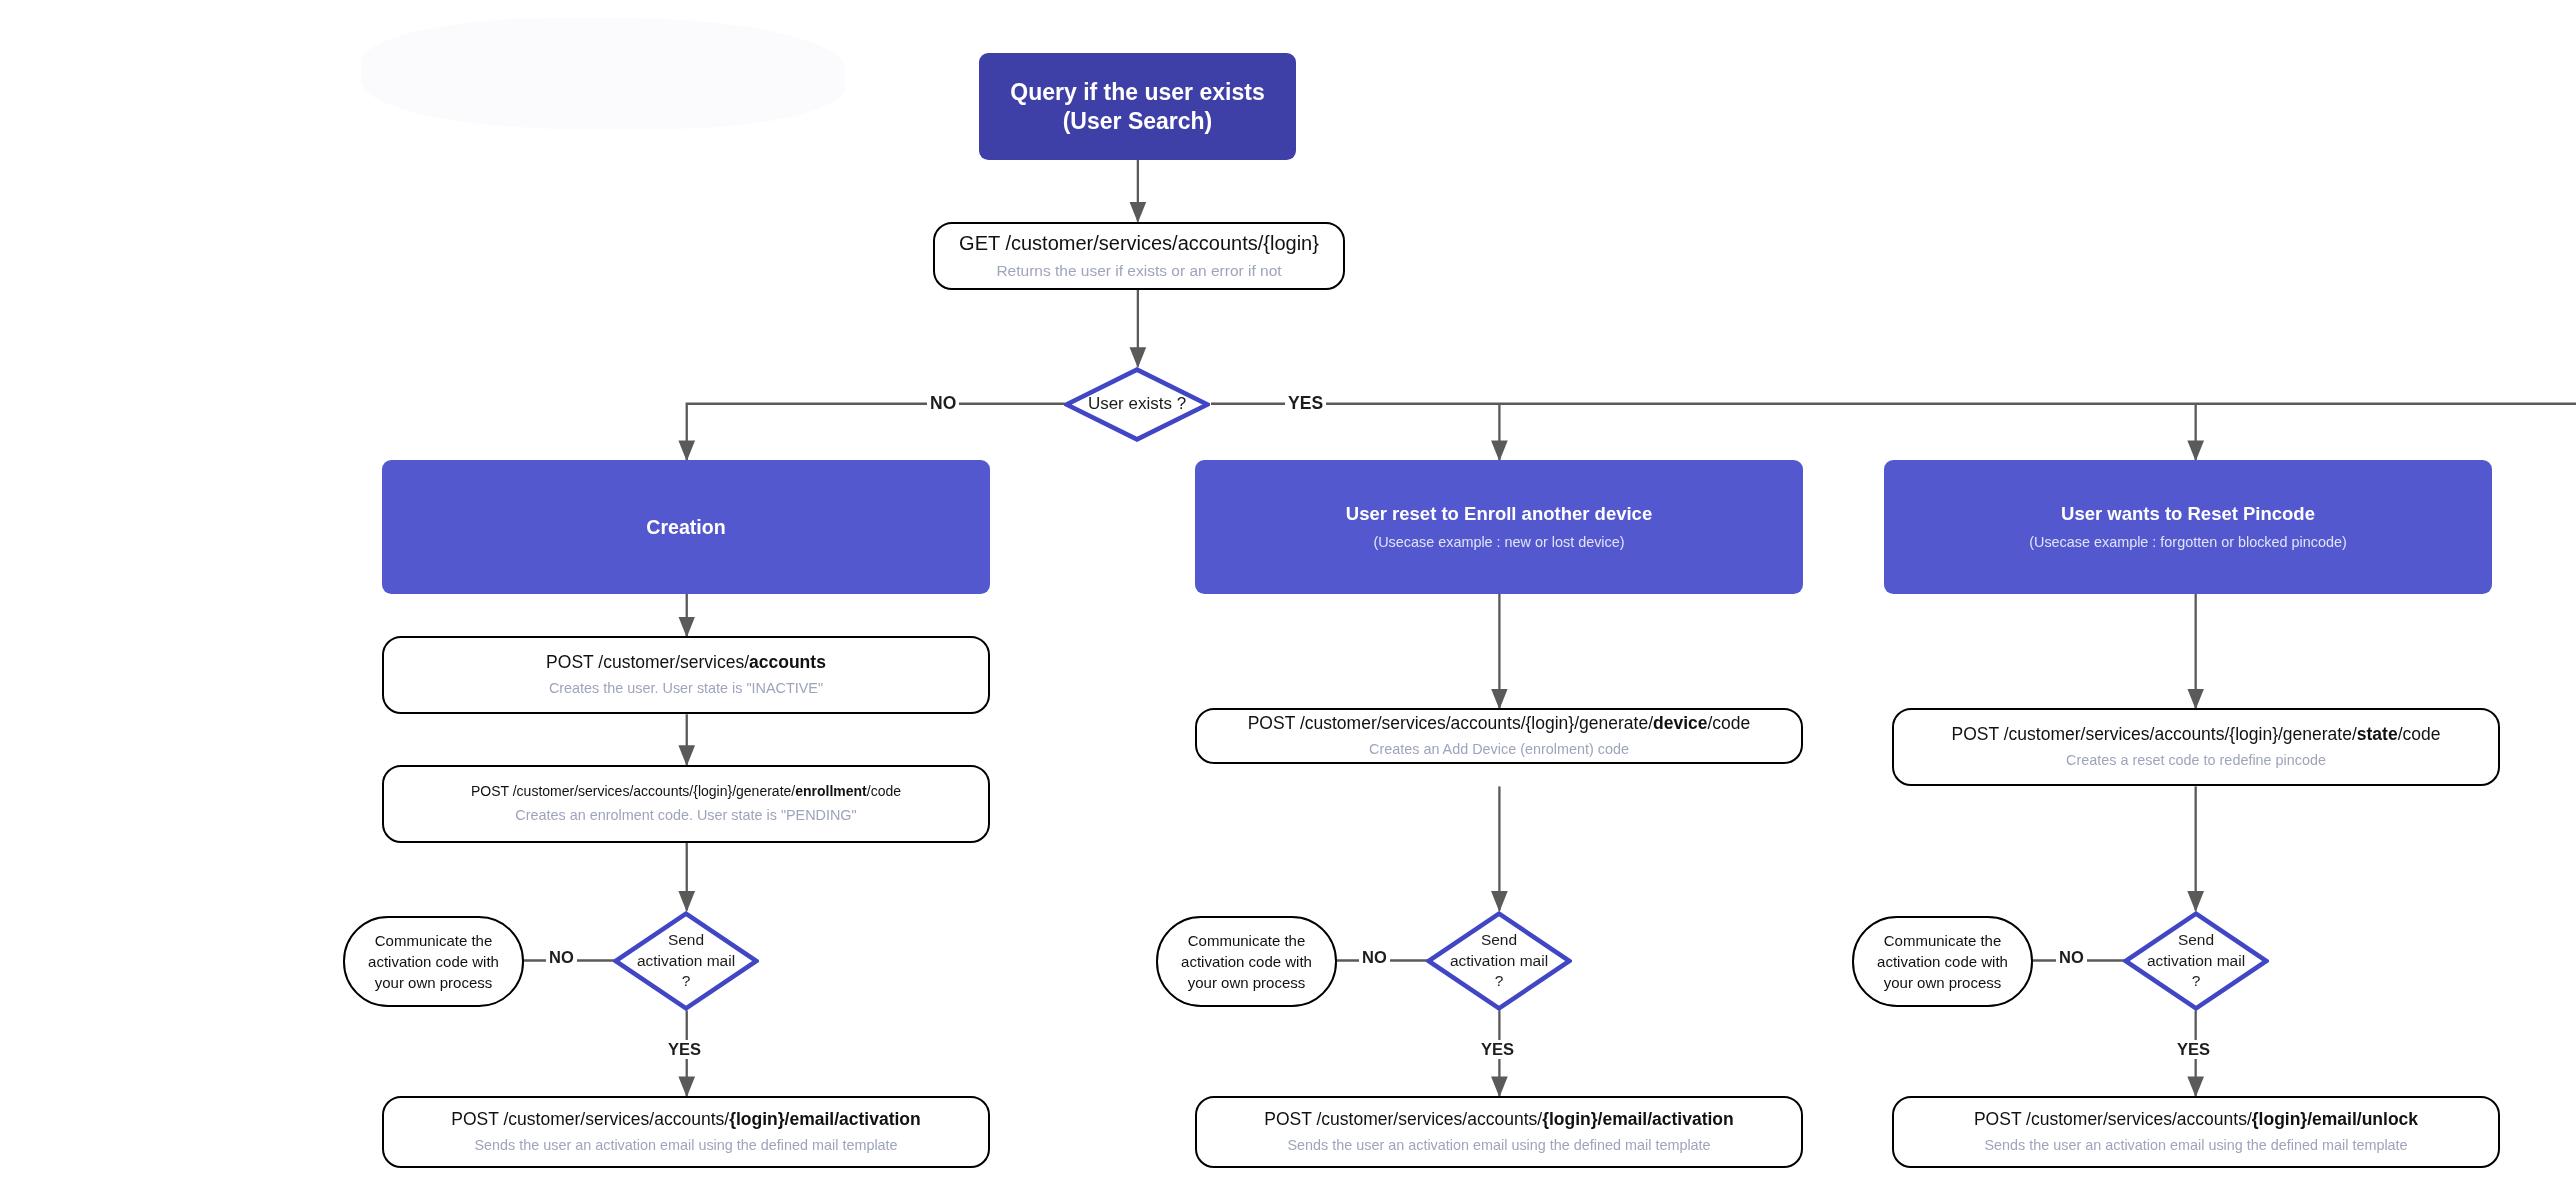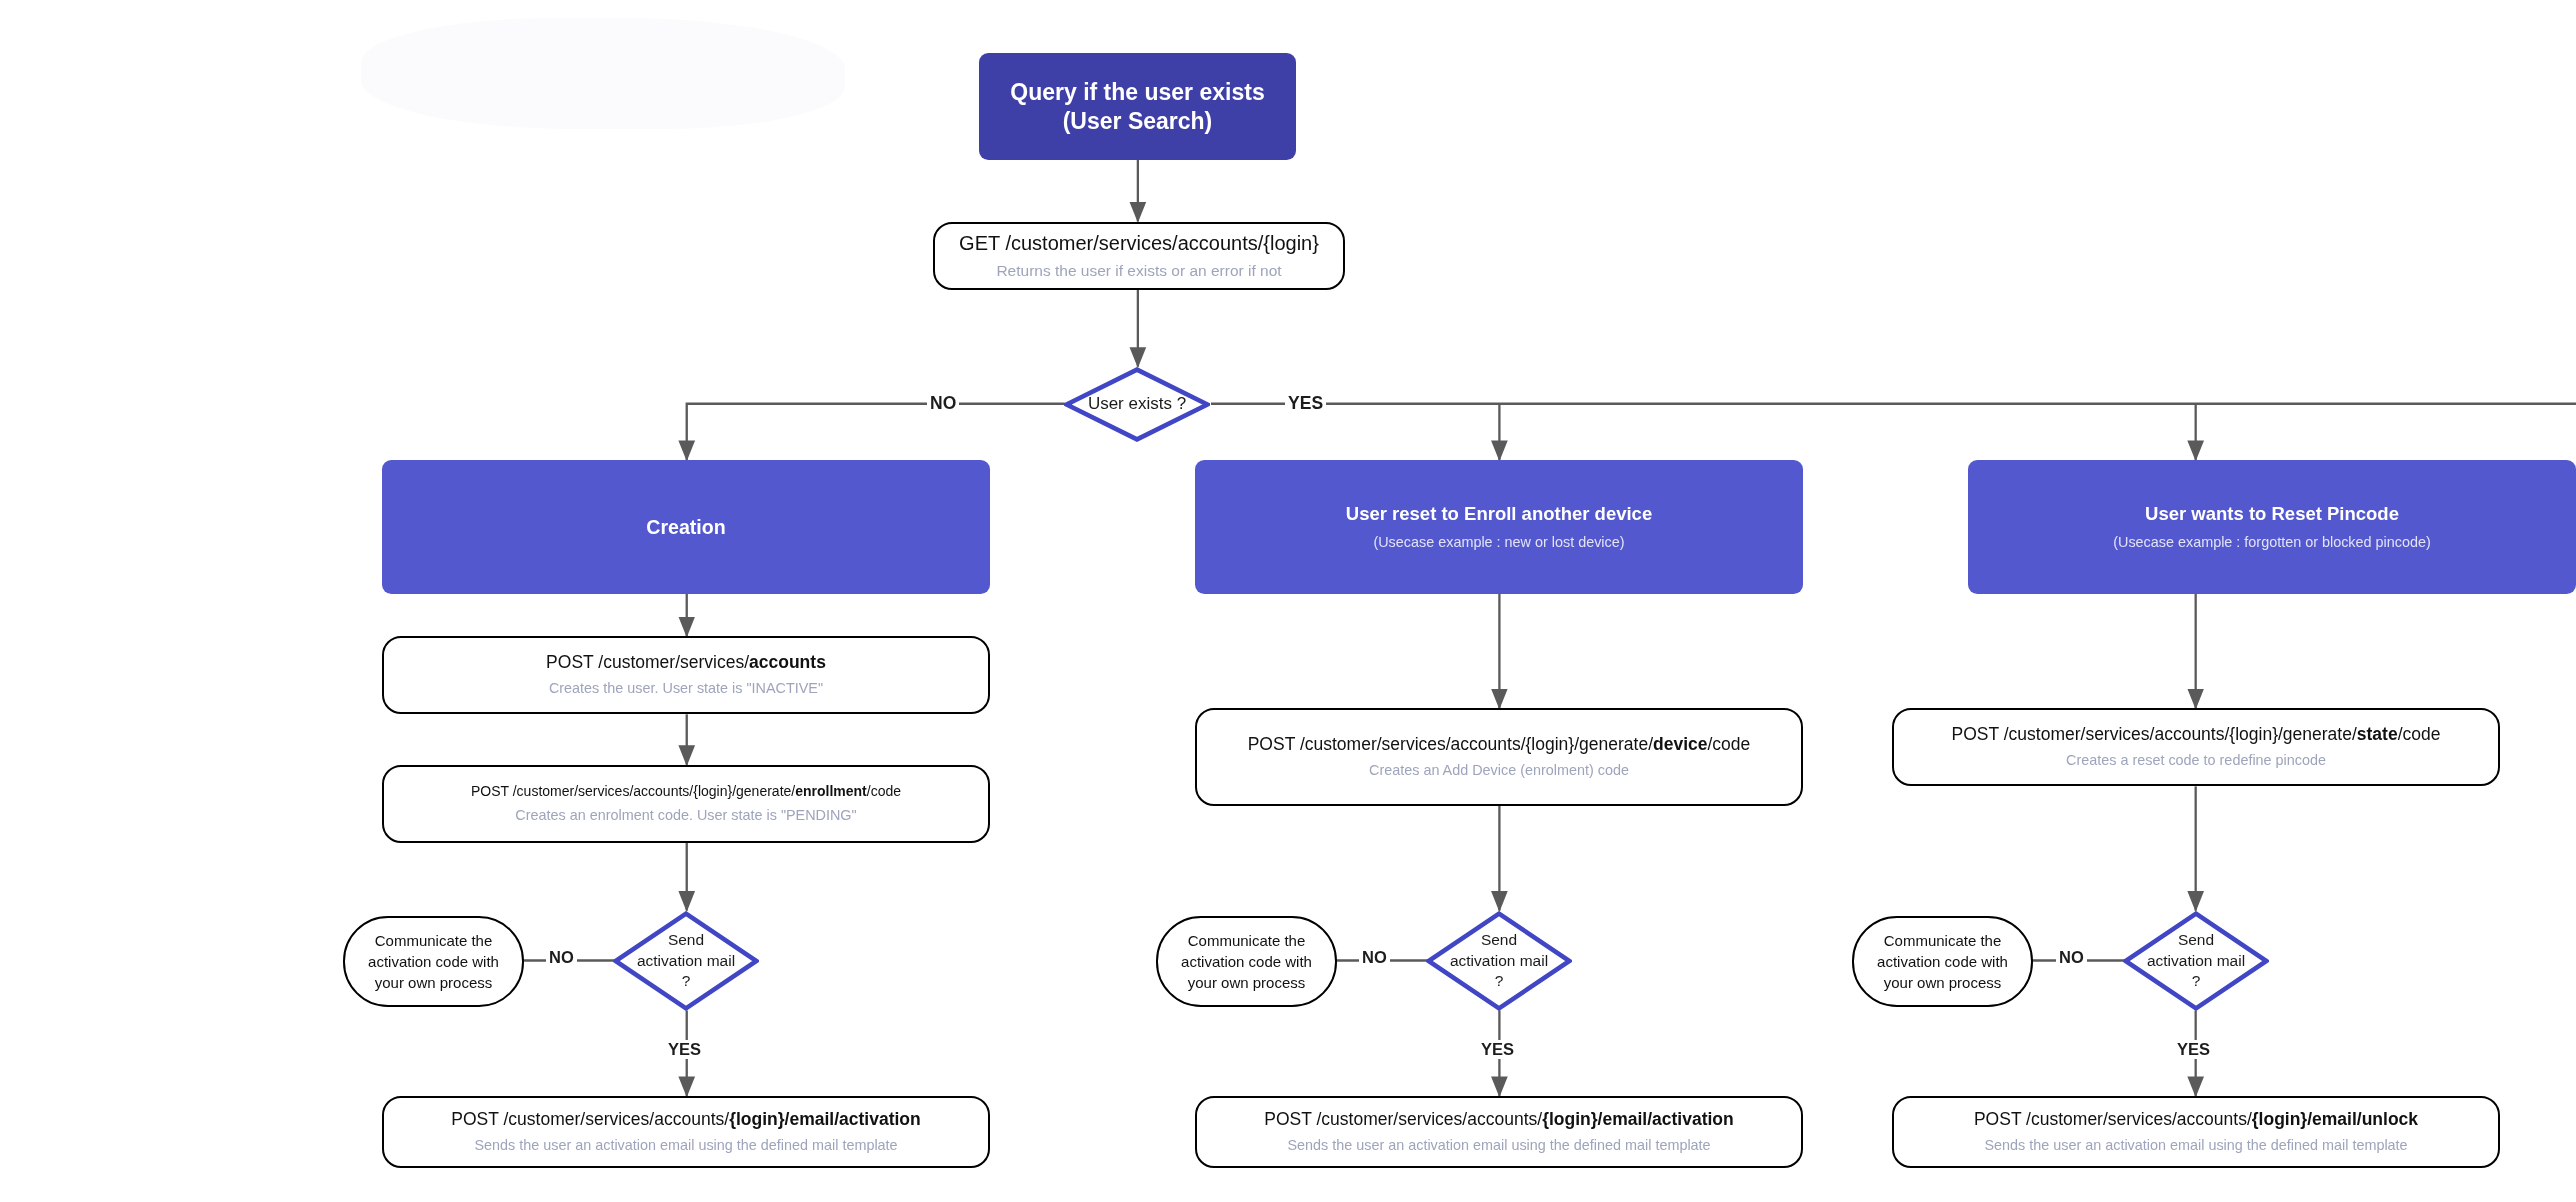--- a/index.html
+++ b/index.html
@@ -166,21 +166,21 @@
       <span>POST /customer/services/accounts/</span><b>{login}/email/activation</b><span></span>
     </div>
     <div class="sub" style="font-size:14.4px;margin-top:5.2px;">Sends the user an activation email using the defined mail template</div>
   </div>
 
   <div class="node purple" style="left:1195px;top:460px;width:608px;height:134px;">
     <div class="ttl" style="font-size:18.5px;">User reset to Enroll another device</div>
     <div class="sub" style="font-size:14.4px;margin-top:7.2px;">(Usecase example : new or lost device)</div>
   </div>
 
-  <div class="node proc" style="left:1195px;top:708px;width:608px;height:98px;text-align:center;">
+  <div class="node proc" style="left:1195px;top:708px;width:608px;height:56px;text-align:center;">
     <div class="ttl" style="font-size:17.5px;">
       <span>POST /customer/services/accounts/{login}/generate/</span><b>device</b><span>/code</span>
     </div>
     <div class="sub" style="font-size:14.4px;margin-top:5.2px;">Creates an Add Device (enrolment) code</div>
   </div>
 
   <div class="diamond" style="left:1426px;top:911px;width:146px;height:100px;">
     <svg width="146" height="100" viewBox="0 0 284 194">
       <polygon points="142,5 279,97 142,189 5,97" fill="#ffffff" stroke="#4046c4" stroke-width="9"></polygon>
     </svg>
@@ -199,21 +199,21 @@
     <div class="ttl" style="font-size:15px;">your own process</div>
   </div>
 
   <div class="node proc" style="left:1195px;top:1096px;width:608px;height:72px;">
     <div class="ttl" style="font-size:17.5px;">
       <span>POST /customer/services/accounts/</span><b>{login}/email/activation</b><span></span>
     </div>
     <div class="sub" style="font-size:14.4px;margin-top:5.2px;">Sends the user an activation email using the defined mail template</div>
   </div>
 
-  <div class="node purple" style="left:1968px;top:460px;width:608px;height:134px;">
+  <div class="node purple" style="left:1884px;top:460px;width:608px;height:134px;">
     <div class="ttl" style="font-size:18.5px;">User wants to Reset Pincode</div>
     <div class="sub" style="font-size:14.4px;margin-top:7.2px;">(Usecase example : forgotten or blocked pincode)</div>
   </div>
 
   <div class="node proc" style="left:1892px;top:708px;width:608px;height:78px;">
     <div class="ttl" style="font-size:17.5px;">
       <span>POST /customer/services/accounts/{login}/generate/</span><b>state</b><span>/code</span>
     </div>
     <div class="sub" style="font-size:14.4px;margin-top:5.2px;">Creates a reset code to redefine pincode</div>
   </div>

